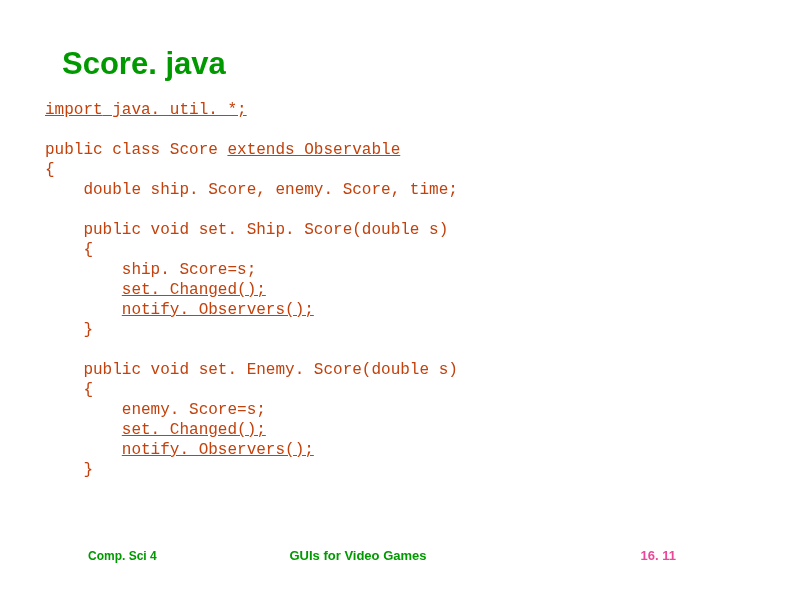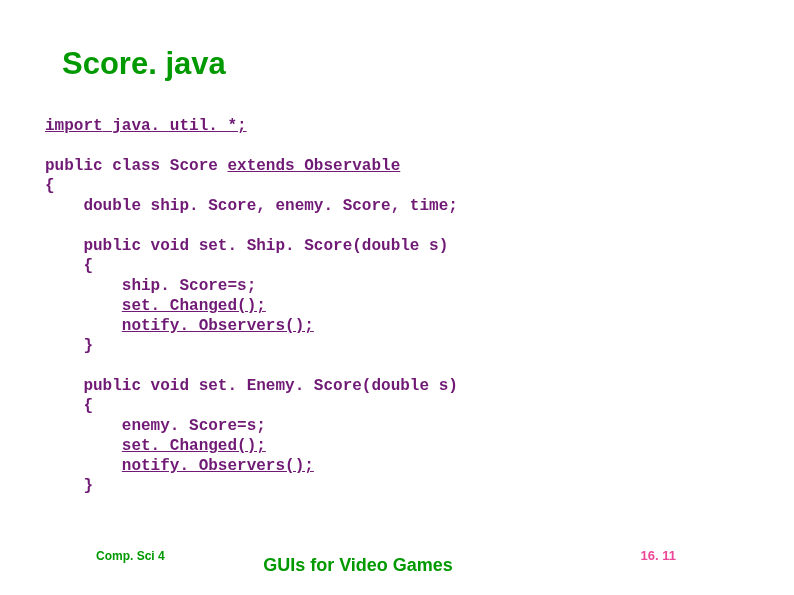--- a/index.html
+++ b/index.html
@@ -24,44 +24,43 @@
     font-size: 31px;
     font-weight: bold;
     color: #009900;
   }
   .code {
     position: absolute;
     left: 45px;
     top: 100px;
     font-family: "Courier New", Courier, monospace;
     font-size: 16px;
-    font-weight: bold;
-    color: #701a75;
+    font-weight: normal;
+    color: #c2410c;
     white-space: pre;
     line-height: 1.25;
-    margin-top: 16px;
   }
   .code .u {
     text-decoration: underline;
   }
   .footer-left {
     position: absolute;
-    left: 96px;
+    left: 88px;
     bottom: 32px;
     font-size: 12px;
     font-weight: bold;
     color: #009900;
   }
   .footer-center {
     position: absolute;
     left: 0;
     right: 0;
-    bottom: 19px;
+    bottom: 32px;
     text-align: center;
-    font-size: 18px;
+    font-size: 13px;
     font-weight: bold;
     color: #009900;
   }
   .footer-right {
     position: absolute;
     right: 40px;
     bottom: 32px;
     font-size: 13px;
     font-weight: bold;
     color: #ec4899;

